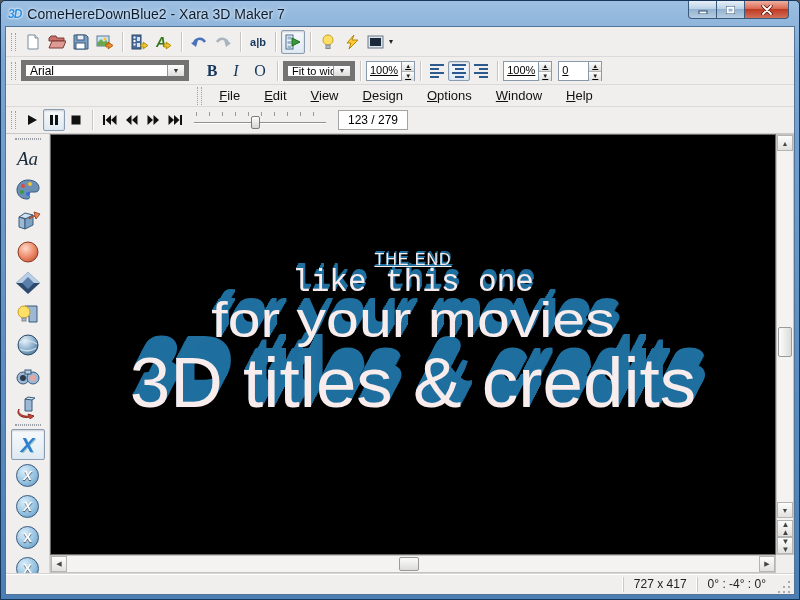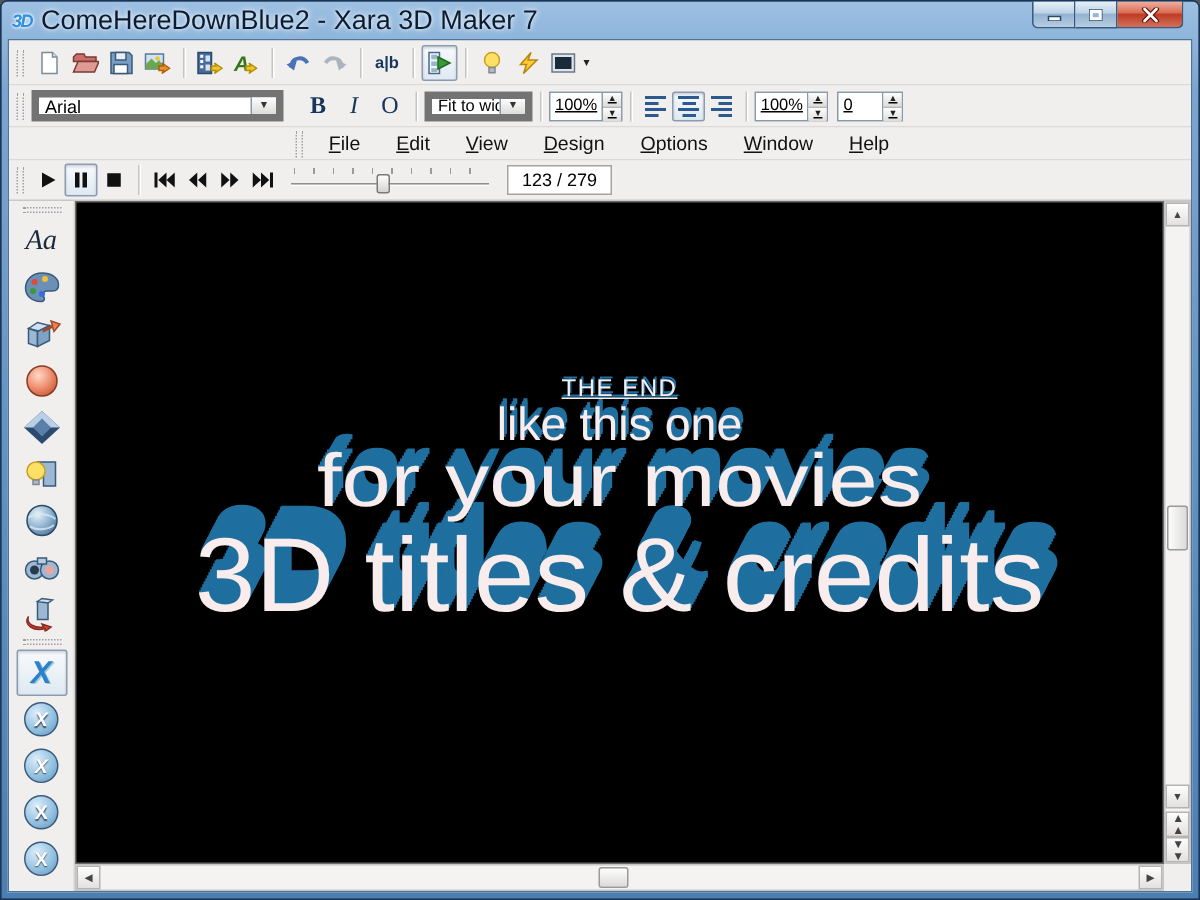--- a/index.html
+++ b/index.html
@@ -7,21 +7,21 @@
   body { background:#555; }
 
   
   .window{ width:800px; height:600px; display:flex; flex-direction:column;
     border:1px solid #16365c; border-radius:5px 5px 0 0;
     background:linear-gradient(180deg,#9dc0e2 0%,#7aa5d2 10%,#5c8ec1 60%,#4b7fb4 100%); }
   .titlebar{ height:25px; display:flex; align-items:flex-start; padding:0 0 0 7px; }
   .tb-left{ display:flex; align-items:center; gap:6px; height:25px; }
   .app-icon{ font:italic bold 12px "Liberation Sans",sans-serif; color:#2f8fe0;
     text-shadow:0 0 2px #fff,0 0 3px #fff; letter-spacing:-1px; }
-  .title-text{ font-size:18px; color:#0b1c30; text-shadow:0 0 3px rgba(255,255,255,.85),0 0 6px rgba(255,255,255,.6); white-space:nowrap; }
+  .title-text{ font-size:14px; color:#0b1c30; text-shadow:0 0 3px rgba(255,255,255,.85),0 0 6px rgba(255,255,255,.6); white-space:nowrap; }
   .winbtns{ margin-left:auto; margin-right:10px; display:flex; height:18px; }
   .winbtn{ height:18px; border:1px solid #3a5a7c; border-top:none;
     background:linear-gradient(180deg,#e7f0f8 0%,#bcd2e6 45%,#93b2d0 50%,#b7cde2 100%);
     display:flex; align-items:center; justify-content:center; }
   .winbtn.min{ width:29px; border-radius:0 0 0 4px; }
   .winbtn.max{ width:27px; border-left:none; border-right:none; }
   .winbtn.close{ width:45px; border-radius:0 0 4px 0;
     background:linear-gradient(180deg,#f0b0a0 0%,#d96a52 45%,#bf3a22 50%,#d2705c 100%); }
   .frame-body{ flex:1; display:flex; padding:0 4px 4px; min-height:0; }
   .client{ flex:1; display:flex; flex-direction:column; background:#f0efee; border:1px solid #51749a; min-width:0; }
@@ -96,21 +96,21 @@
   .xcircle.it{ font-style:italic; }
 
   .center{ flex:1; display:flex; flex-direction:column; min-width:0; }
   .canvas-row{ flex:1; display:flex; min-height:0; }
   .canvas{ flex:1; background:#000; border:1px solid #6a6a6a; overflow:hidden; text-align:center;
     color:#f8ecec; font-family:"Liberation Sans",sans-serif; }
   .cl{ position:relative; white-space:nowrap; }
   .l1{ z-index:4; margin-top:116px; font-size:16px; letter-spacing:1px; line-height:17px;
     text-shadow:0 -1px #1f6f9f,1px -2px #1f6f9f;text-decoration:underline; }
   .l2{ z-index:3; font-size:31px; line-height:30px;
-    text-shadow:0 -1px #1f6f9f,1px -2px #1f6f9f,1px -3px #1f6f9f,2px -4px #1f6f9f,2px -5px #1f6f9f; }
+    text-shadow:0 -1px #1f6f9f,1px -2px #1f6f9f,1px -3px #1f6f9f,2px -4px #1f6f9f,2px -5px #1f6f9f;font-family:Liberation Mono, monospace; }
   .l3{ z-index:2; font-size:50px; line-height:44px; transform:scaleX(1.18);
     text-shadow:0 -1px #1f6f9f,1px -2px #1f6f9f,1px -3px #1f6f9f,2px -4px #1f6f9f,2px -5px #1f6f9f,3px -6px #1f6f9f,3px -7px #1f6f9f,4px -8px #1f6f9f,4px -9px #1f6f9f,5px -10px #1f6f9f,5px -11px #1f6f9f,6px -12px #1f6f9f; }
   .l4{ z-index:1; font-size:70px; line-height:78px; margin-top:2px; transform:scaleX(1.04);
     text-shadow:0 -1px #1f6f9f,1px -2px #1f6f9f,1px -3px #1f6f9f,2px -4px #1f6f9f,2px -5px #1f6f9f,3px -6px #1f6f9f,3px -7px #1f6f9f,4px -8px #1f6f9f,4px -9px #1f6f9f,5px -10px #1f6f9f,5px -11px #1f6f9f,6px -12px #1f6f9f,6px -13px #1f6f9f,7px -14px #1f6f9f,7px -15px #1f6f9f,8px -16px #1f6f9f,8px -17px #1f6f9f,9px -18px #1f6f9f,9px -19px #1f6f9f,10px -20px #1f6f9f,10px -21px #1f6f9f,11px -22px #1f6f9f; }
 
   
   .vscroll{ width:18px; background:#f4f3f1; border:1px solid #c5c4c2; display:flex; flex-direction:column; }
   .hscroll-row{ height:18px; display:flex; }
   .hscroll{ flex:1; background:#f4f3f1; border:1px solid #c5c4c2; display:flex; }
   .sc-btn{ background:linear-gradient(#fdfdfd,#e2e1df); border:1px solid #b5b4b2; display:flex;
@@ -530,16 +530,22 @@
             <div class="h-track">
               <div class="h-thumb"></div>
             </div>
             <div class="sc-btn">▶</div>
           </div>
           <div class="corner"></div>
         </div>
       </div>
     </div>
 
+    <div class="statusbar">
+      <div class="st-spacer"></div>
+      <div class="st-panel">727 x 417</div>
+      <div class="st-panel">0° : -4° : 0°</div>
+      <div class="grip"></div>
+    </div>
 
   </div>
   </div>
 </div>
 
 </body></html>

